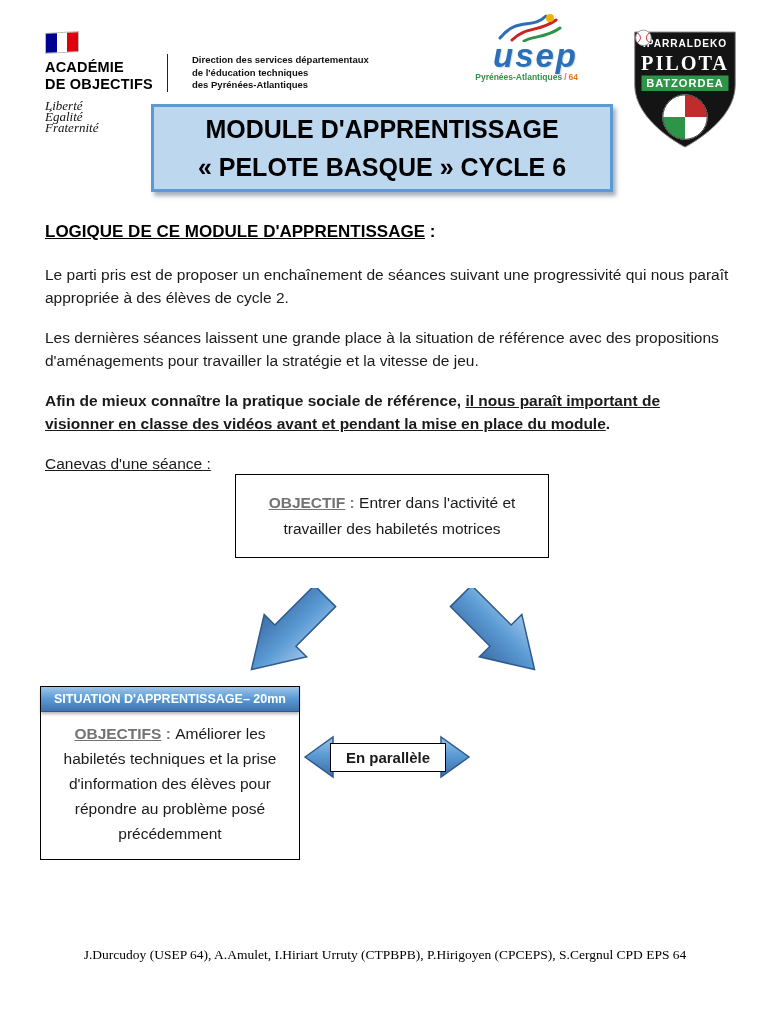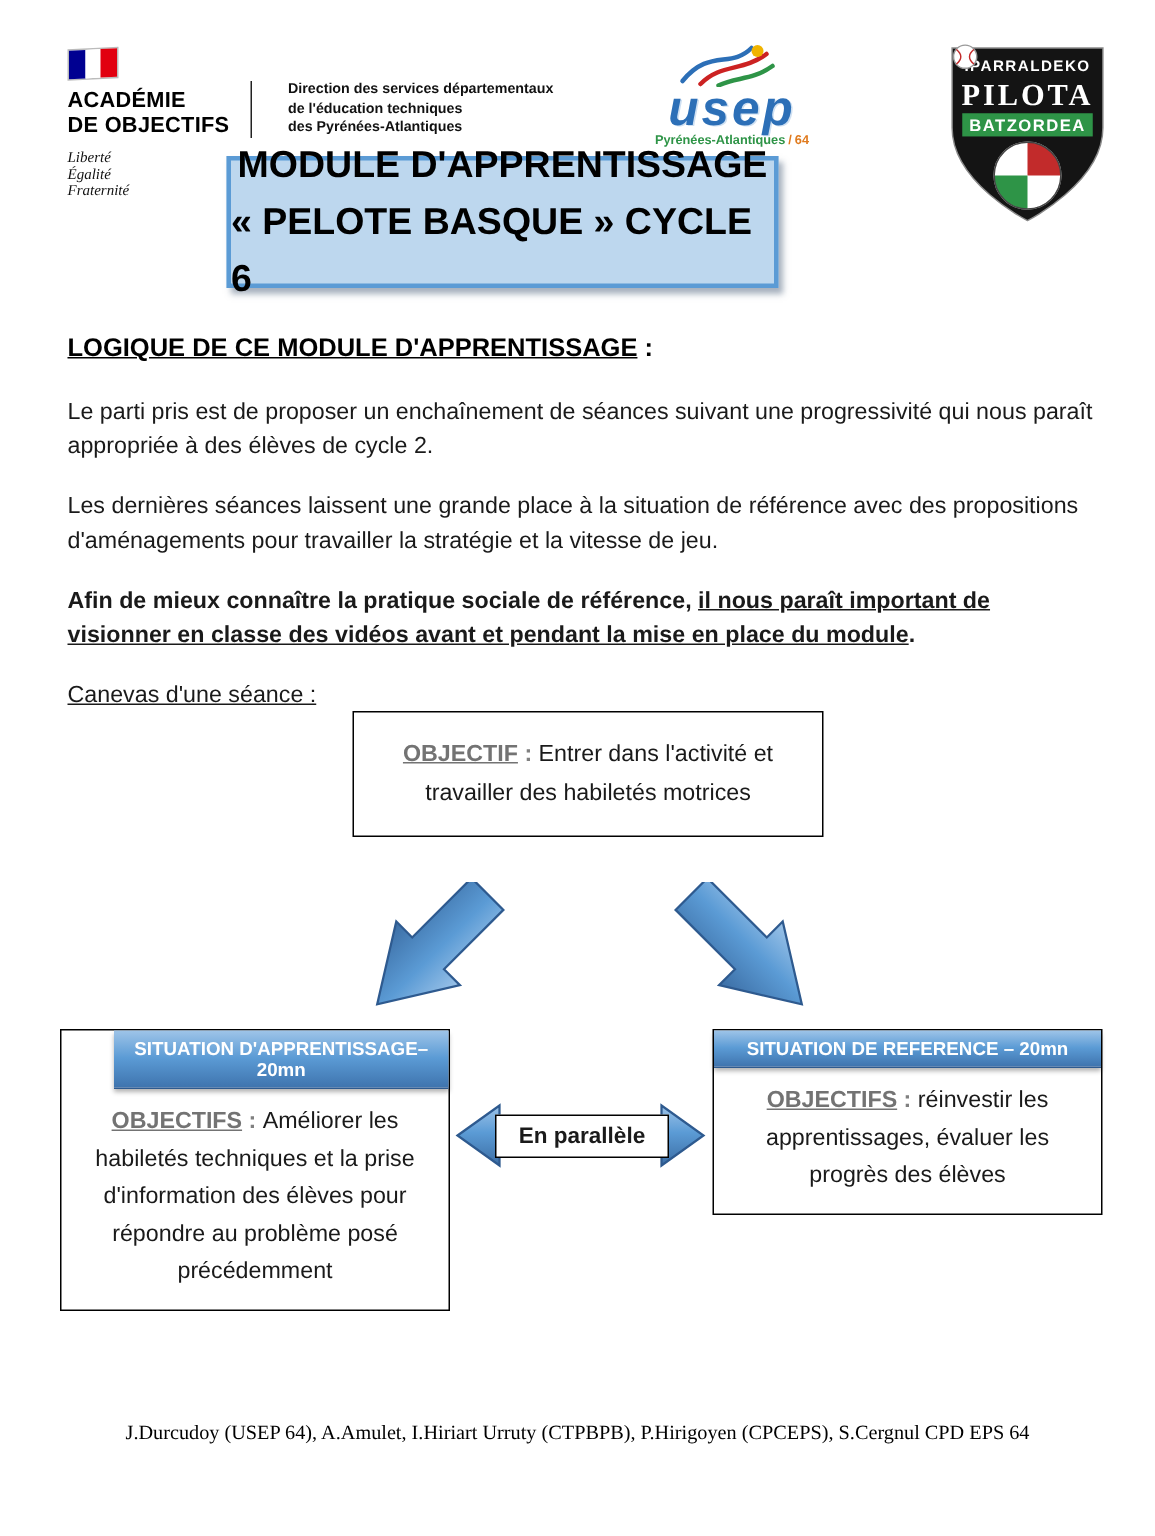--- a/index.html
+++ b/index.html
@@ -8,40 +8,40 @@
     position:relative; width:770px; height:1024px; margin:0 auto;
     background:#ffffff; font-family:"Liberation Sans", sans-serif; color:#1a1a1a;
     overflow:hidden;
   }
 
   
   .academie { position:absolute; left:45px; top:32px; width:118px; }
   .flag { width:34px; height:21px; display:flex; transform:skewY(-3deg); margin-bottom:6px; border:0.5px solid #bbb; }
   .flag > div { flex:1; }
   .acad-name { font-weight:bold; font-size:14.5px; line-height:17px; letter-spacing:0.2px; color:#000; }
-  .motto { font-family:"Liberation Serif", serif; font-style:italic; font-size:10px; line-height:11px; margin-top:7px; color:#111; }
+  .motto { font-family:"Liberation Serif", serif; font-style:italic; font-size:13px; line-height:11px; margin-top:7px; color:#111; }
 
   .direction {
     position:absolute; left:167px; top:54px; padding-left:24px; border-left:1.5px solid #222;
     font-size:9.5px; line-height:12.5px; color:#111; font-weight:600;
   }
 
-  .usep { position:absolute; left:398px; top:28px; width:180px; text-align:center; }
+  .usep { position:absolute; left:398px; top:12px; width:180px; text-align:right; }
   .usep-figure { height:30px; }
   .usep-name { font-size:33px; line-height:28px; font-weight:bold; font-style:italic; color:#2c6fb7; letter-spacing:2px; text-shadow:1px 1px 0 #cfe0f2; }
   .usep-sub { font-size:8.5px; margin-top:2px; font-weight:bold; }
   .usep-sub .green { color:#2e9447; }
   .usep-sub .sep { color:#e07b1f; padding:0 2px; }
   .usep-sub .orange { color:#e07b1f; }
 
   .pilota { position:absolute; left:627px; top:27px; }
 
   
   .title-box {
-    position:absolute; left:151px; top:104px; width:368px; height:88px;
+    position:absolute; left:151px; top:104px; width:462px; height:88px;
     background:#bdd7ee; border:3px solid #5b9bd5; box-shadow:3px 4px 4px rgba(80,100,125,0.5);
     display:flex; flex-direction:column; justify-content:center; align-items:center;
     font-weight:bold; font-size:25px; line-height:38px; color:#000;
   }
 
   
   .content { position:absolute; left:45px; top:222px; width:688px; }
   .content h2 { font-size:17px; margin:0 0 21px 0; color:#000; }
   .content p { font-size:15.5px; line-height:23px; margin:0 0 17px 0; }
   .content p.bold { font-weight:bold; }
@@ -53,21 +53,21 @@
   .dbox-header {
     background:linear-gradient(180deg,#9ec4e8 0%,#5b9bd5 48%,#3f74ae 100%);
     border-bottom:1px solid #2e5a8f; box-shadow:0 2px 3px rgba(0,0,0,0.3);
     color:#fff; font-weight:bold; text-align:center; padding:5px 2px; position:relative; z-index:2;
   }
   .dbox-body { text-align:center; position:relative; z-index:1; font-size:15.5px; }
   .top-box   { left:235px; top:474px; width:314px; }
   .top-box .dbox-header { font-size:13.5px; }
   .top-box .dbox-body { padding:15px 24px; line-height:26px; }
   .left-box  { left:40px; top:686px; width:260px; }
-  .left-box .dbox-header { font-size:12.5px;margin-left:35px; }
+  .left-box .dbox-header { font-size:12.5px; }
   .left-box .dbox-body { padding:9px 8px 13px 8px; line-height:25px; }
   .right-box { left:475px; top:686px; width:260px; }
   .right-box .dbox-header { font-size:12.5px; }
   .right-box .dbox-body { padding:9px 10px 13px 10px; line-height:25px; }
   .obj { color:#737373; font-weight:bold; text-decoration:underline; }
   .objsep { color:#808080; font-weight:bold; }
 
   .arrow-svg { position:absolute; }
   .parallel-box {
     position:absolute; left:330px; top:743px; width:116px; height:29px;
@@ -185,26 +185,20 @@
     </g>
   </svg>
 
   <div class="dbox left-box">
     <div class="dbox-header">SITUATION D'APPRENTISSAGE– 20mn</div>
     <div class="dbox-body">
       <span class="obj">OBJECTIFS</span><span class="objsep"> : </span><span>Améliorer les habiletés techniques et la prise d'information des élèves pour répondre au problème posé précédemment</span>
     </div>
   </div>
 
-  <div class="dbox right-box">
-    <div class="dbox-header">SITUATION DE REFERENCE – 20mn</div>
-    <div class="dbox-body">
-      <span class="obj">OBJECTIFS</span><span class="objsep"> : </span><span>réinvestir les apprentissages, évaluer les progrès des élèves</span>
-    </div>
-  </div>
 
   <svg class="arrow-svg" style="left:303px; top:735px;" width="170" height="46" viewBox="0 0 170 46">
     <defs>
       <linearGradient id="g3" x1="0" y1="0" x2="0" y2="1">
         <stop offset="0%" stop-color="#9cc3e8"></stop>
           <stop offset="45%" stop-color="#5b9bd5"></stop>
           <stop offset="100%" stop-color="#3c6ea5"></stop>
       </linearGradient>
     </defs>
     <polygon points="2,22 30,2 30,13 138,13 138,2 166,22 138,42 138,31 30,31 30,42" fill="url(#g3)" stroke="#2e5a8f" stroke-width="1.5"></polygon>

